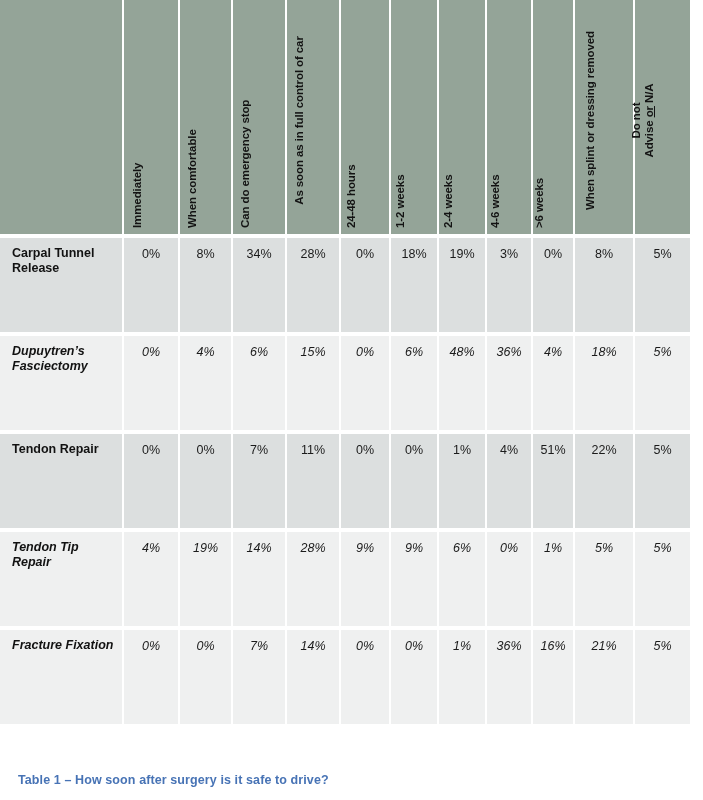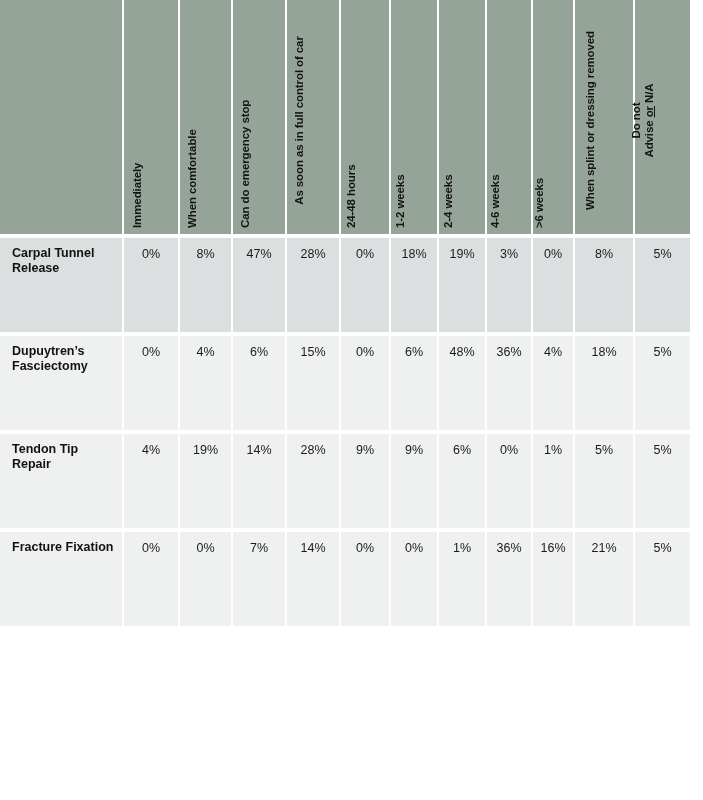--- a/index.html
+++ b/index.html
@@ -84,21 +84,21 @@
     height: 85px;
     padding: 0;
     vertical-align: top;
     font-size: 12px;
     color: #1b1b1b;
   }
   tbody td:last-child {
     border-right: none;
   }
   tbody tr.row-odd td { background: #dcdfdf; }
-  tbody tr.row-even td { background: #eff0f0; }
+  tbody tr.row-even td { background: #eff0f0; font-style: italic; }
   tbody tr:last-child td { border-bottom: none; }
 
   td.rowlabel {
     font-weight: bold;
     font-size: 12.5px;
     text-align: left;
     padding: 8px 6px 0 12px;
     line-height: 15px;
     color: #121212;
   }
@@ -211,21 +211,21 @@
           </div>
         </th>
       </tr>
     </thead>
 
     <tbody>
       <tr class="row-odd">
         <td class="rowlabel">Carpal Tunnel Release</td>
         <td class="value">0%</td>
         <td class="value">8%</td>
-        <td class="value">47%</td>
+        <td class="value">34%</td>
         <td class="value">28%</td>
         <td class="value">0%</td>
         <td class="value">18%</td>
         <td class="value">19%</td>
         <td class="value">3%</td>
         <td class="value">0%</td>
         <td class="value">8%</td>
         <td class="value">5%</td>
       </tr>
 
@@ -237,20 +237,34 @@
         <td class="value">15%</td>
         <td class="value">0%</td>
         <td class="value">6%</td>
         <td class="value">48%</td>
         <td class="value">36%</td>
         <td class="value">4%</td>
         <td class="value">18%</td>
         <td class="value">5%</td>
       </tr>
 
+      <tr class="row-odd">
+        <td class="rowlabel">Tendon Repair</td>
+        <td class="value">0%</td>
+        <td class="value">0%</td>
+        <td class="value">7%</td>
+        <td class="value">11%</td>
+        <td class="value">0%</td>
+        <td class="value">0%</td>
+        <td class="value">1%</td>
+        <td class="value">4%</td>
+        <td class="value">51%</td>
+        <td class="value">22%</td>
+        <td class="value">5%</td>
+      </tr>
 
       <tr class="row-even">
         <td class="rowlabel">Tendon Tip Repair</td>
         <td class="value">4%</td>
         <td class="value">19%</td>
         <td class="value">14%</td>
         <td class="value">28%</td>
         <td class="value">9%</td>
         <td class="value">9%</td>
         <td class="value">6%</td>
@@ -271,14 +285,15 @@
         <td class="value">0%</td>
         <td class="value">1%</td>
         <td class="value">36%</td>
         <td class="value">16%</td>
         <td class="value">21%</td>
         <td class="value">5%</td>
       </tr>
     </tbody>
   </table>
 
+  <div class="caption">Table 1 – How soon after surgery is it safe to drive?</div>
 
 </div>
 
 </body></html>

